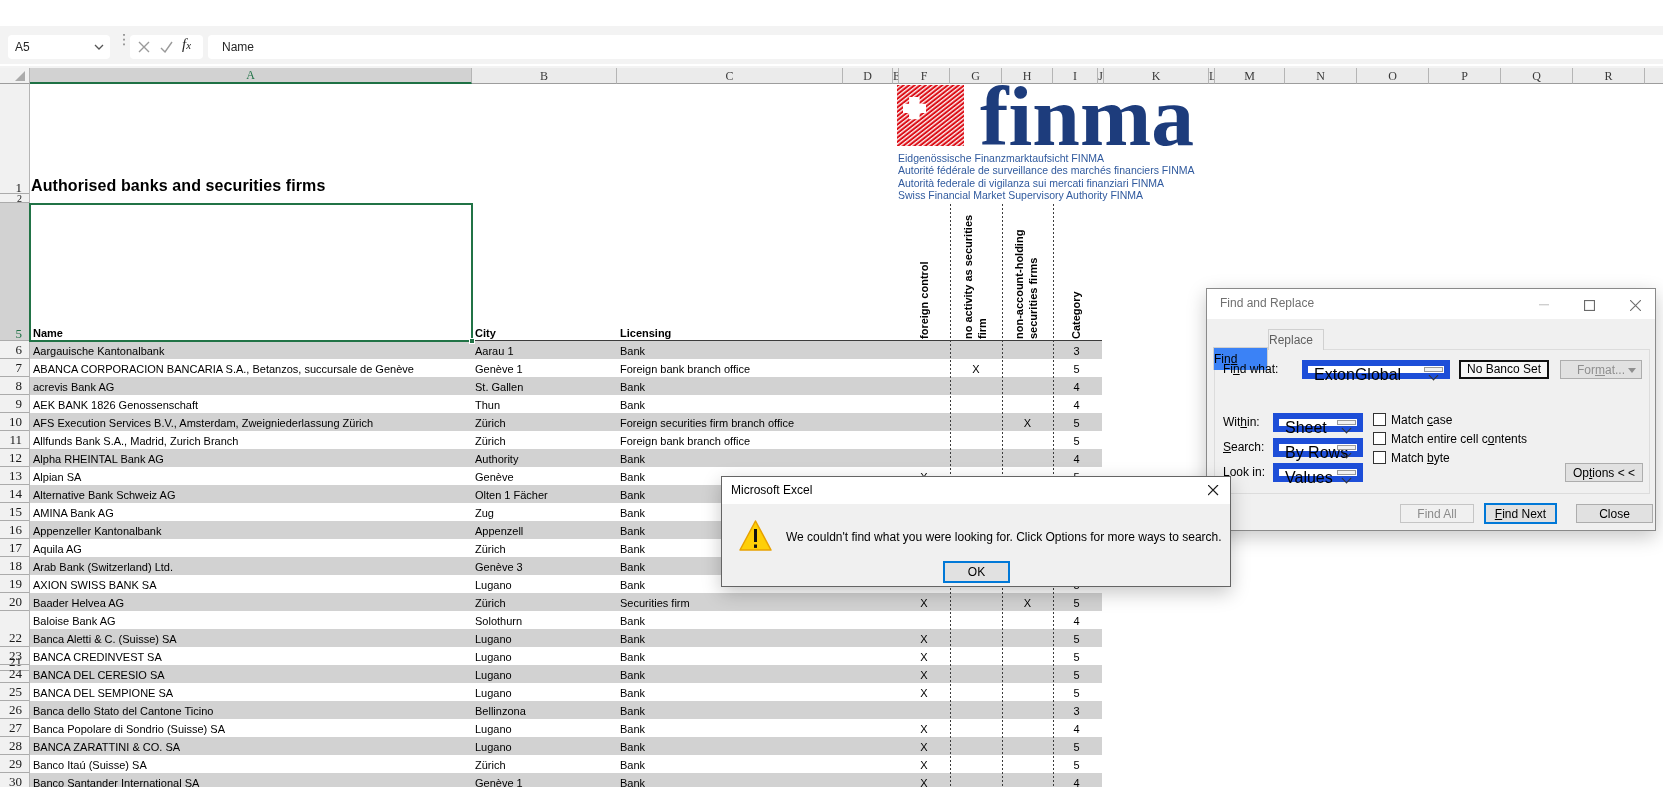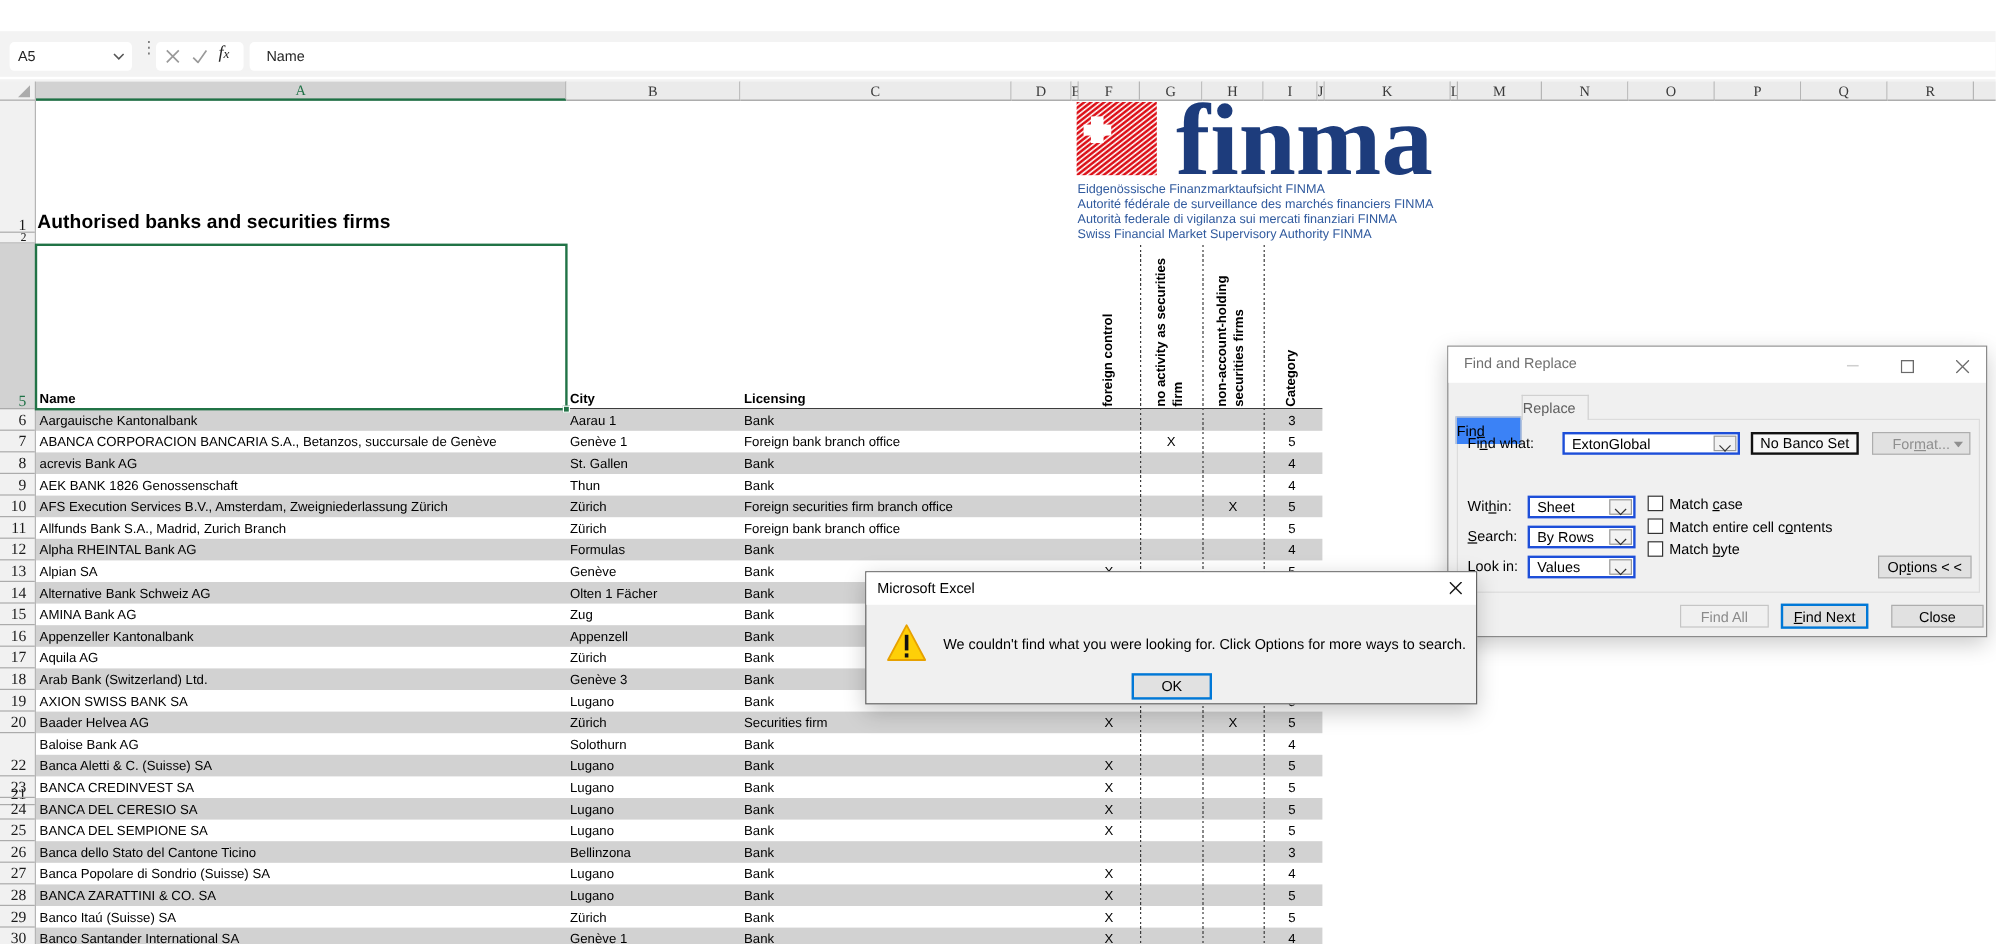--- a/index.html
+++ b/index.html
@@ -51,21 +51,21 @@
   background:repeating-linear-gradient(to bottom, #3c3c3c 0 2px, transparent 2px 4px); }
 
 
 .rot { position:absolute; transform-origin:0 0; transform:rotate(-90deg);
   font-size:11px; font-weight:bold; white-space:pre; line-height:14px; }
 
 
 .dlg { position:absolute; background:#f0f0f0; border:1px solid #8a8a8a; box-shadow:0 6px 18px rgba(0,0,0,.22); }
 .titlebar { position:absolute; left:0; top:0; right:0; height:28px; background:#fff; }
 .btn { position:absolute; background:#e1e1e1; border:1px solid #adadad; font-size:12px; color:#000; text-align:center; }
-.combo { position:absolute; background:#fff; border:2px solid #1d4ed8; font-size:12px; color:#000; }
+.combo { position:absolute; background:#fff; border:6px solid #1d4ed8; font-size:16px; color:#000; }
 .combo .cv { position:absolute; left:6px; top:0; bottom:0; line-height:17px; white-space:nowrap; }
 .chev { position:absolute; right:1px; top:1px; bottom:1px; width:19px; background:#f2f2f2; border:1px solid #9a9a9a; }
 .chev:after { content:""; position:absolute; left:5px; top:4px; width:6px; height:6px;
   border-left:1.6px solid #333; border-bottom:1.6px solid #333; transform:rotate(-45deg); }
 .lbl { position:absolute; font-size:12px; color:#000; white-space:nowrap; }
 .cb { position:absolute; width:13px; height:13px; background:#fff; border:1px solid #333; }
 u { text-decoration:underline; }
 </style>
 </head>
 <body>
@@ -216,21 +216,21 @@
         <span class="cI">5</span>
       </div>
       <div class="row" style="top:431px">
         <span class="cA">Allfunds Bank S.A., Madrid, Zurich Branch</span>
         <span class="cB">Zürich</span>
         <span class="cC">Foreign bank branch office</span>
         <span class="cI">5</span>
       </div>
       <div class="row g" style="top:449px">
         <span class="cA">Alpha RHEINTAL Bank AG</span>
-        <span class="cB">Formulas</span>
+        <span class="cB">Authority</span>
         <span class="cC">Bank</span>
         <span class="cI">4</span>
       </div>
       <div class="row" style="top:467px">
         <span class="cA">Alpian SA</span>
         <span class="cB">Genève</span>
         <span class="cC">Bank</span>
         <span class="cF">X</span>
         <span class="cI">5</span>
       </div>

